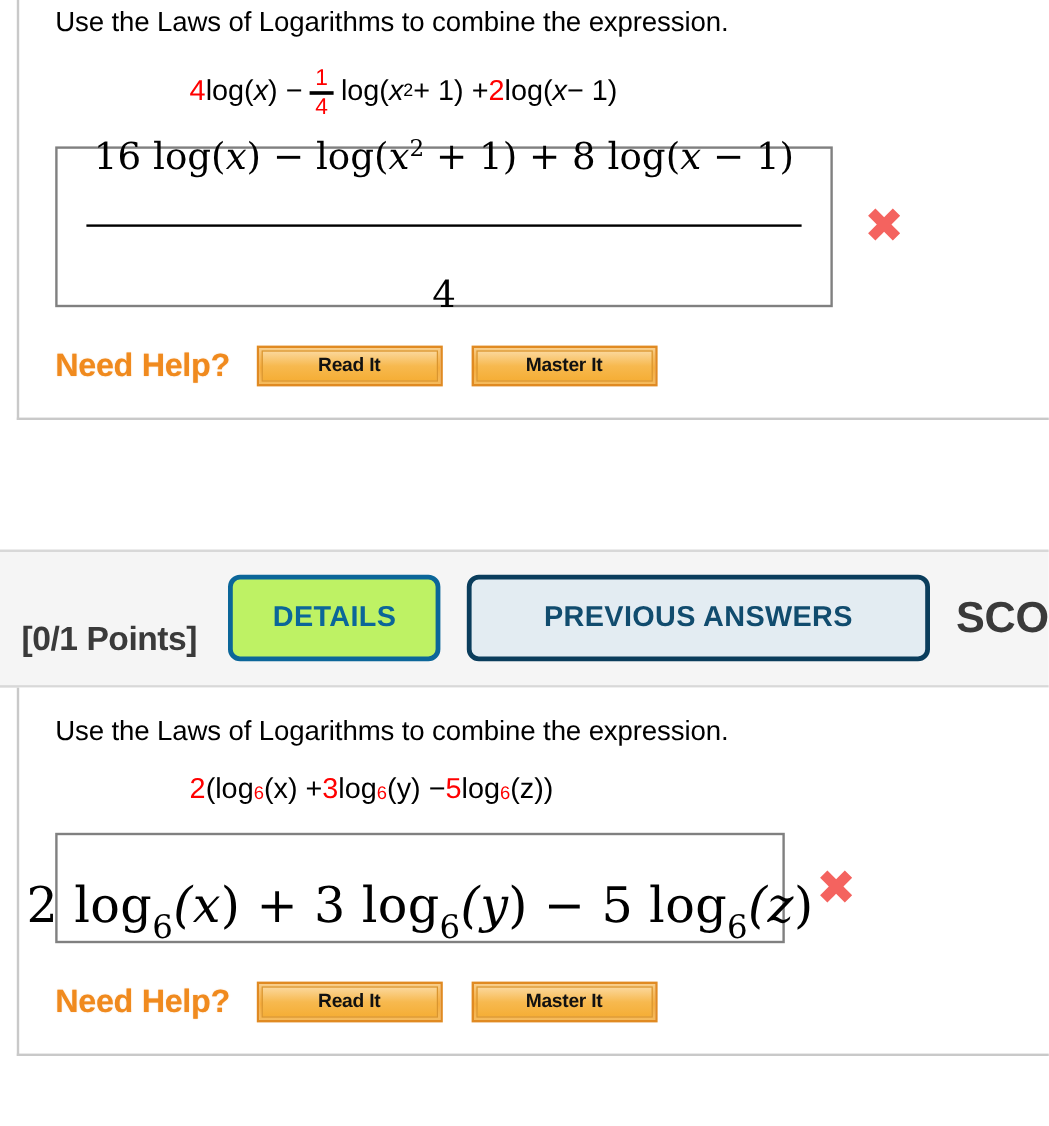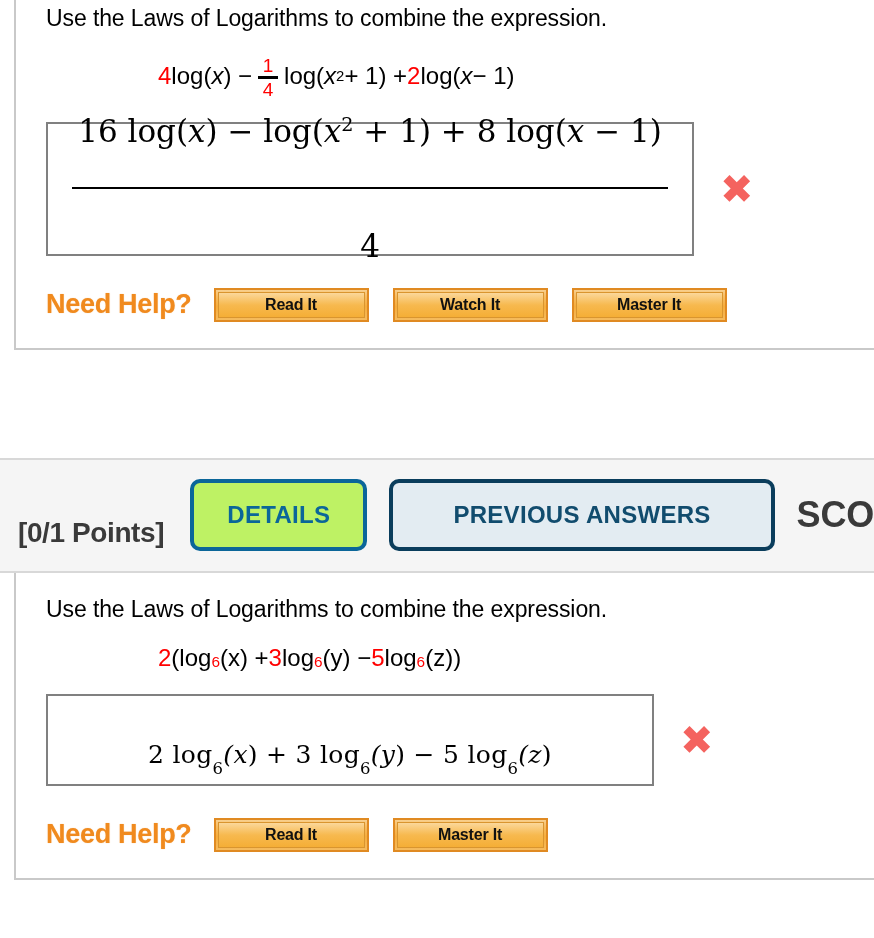--- a/index.html
+++ b/index.html
@@ -117,21 +117,21 @@
     vertical-align: sub;
     line-height: 0;
     position: relative;
     top: 5px;
   }
   .math .sup {
     font-size: 0.62em;
     vertical-align: super;
     line-height: 0;
   }
-  .math-inline { font-size: 25px; letter-spacing: 0.3px; margin-top: 29px; }
+  .math-inline { font-size: 41px; letter-spacing: 0.3px; margin-top: 29px; }
   .math-inline .it {
     font-family: "DejaVu Serif", "Liberation Serif", serif;
     font-style: italic;
   }
 
   
   .bigfrac {
     display: inline-flex;
     flex-direction: column;
     align-items: center;
@@ -298,23 +298,20 @@
       </div>
       <div class="xmark">✖</div>
     </div>
 
     <div class="need-help-row">
       <div class="need-help-label">Need Help?</div>
       <div class="help-btn">
         <div class="inner">Read It</div>
       </div>
       <div class="help-btn">
-        <div class="inner">Watch It</div>
-      </div>
-      <div class="help-btn">
         <div class="inner">Master It</div>
       </div>
     </div>
 
   </div>
 </div>
 
 <div class="gap"></div>
 
 <div class="points-bar">

